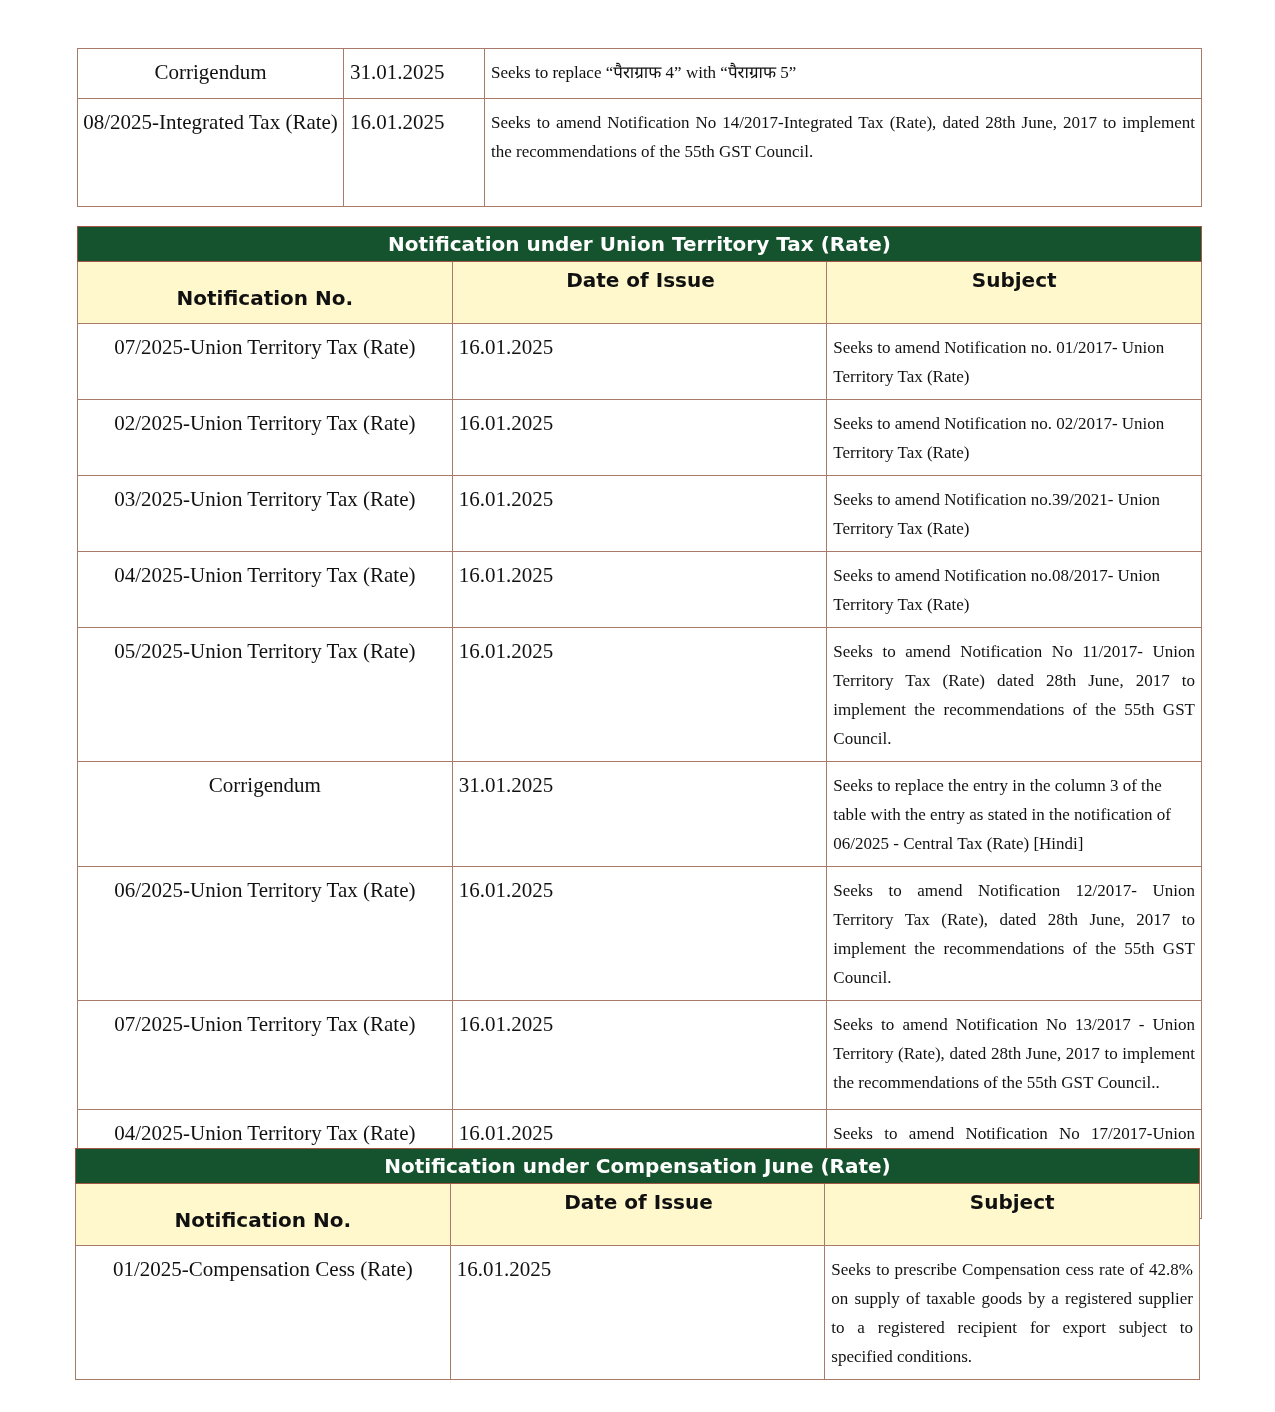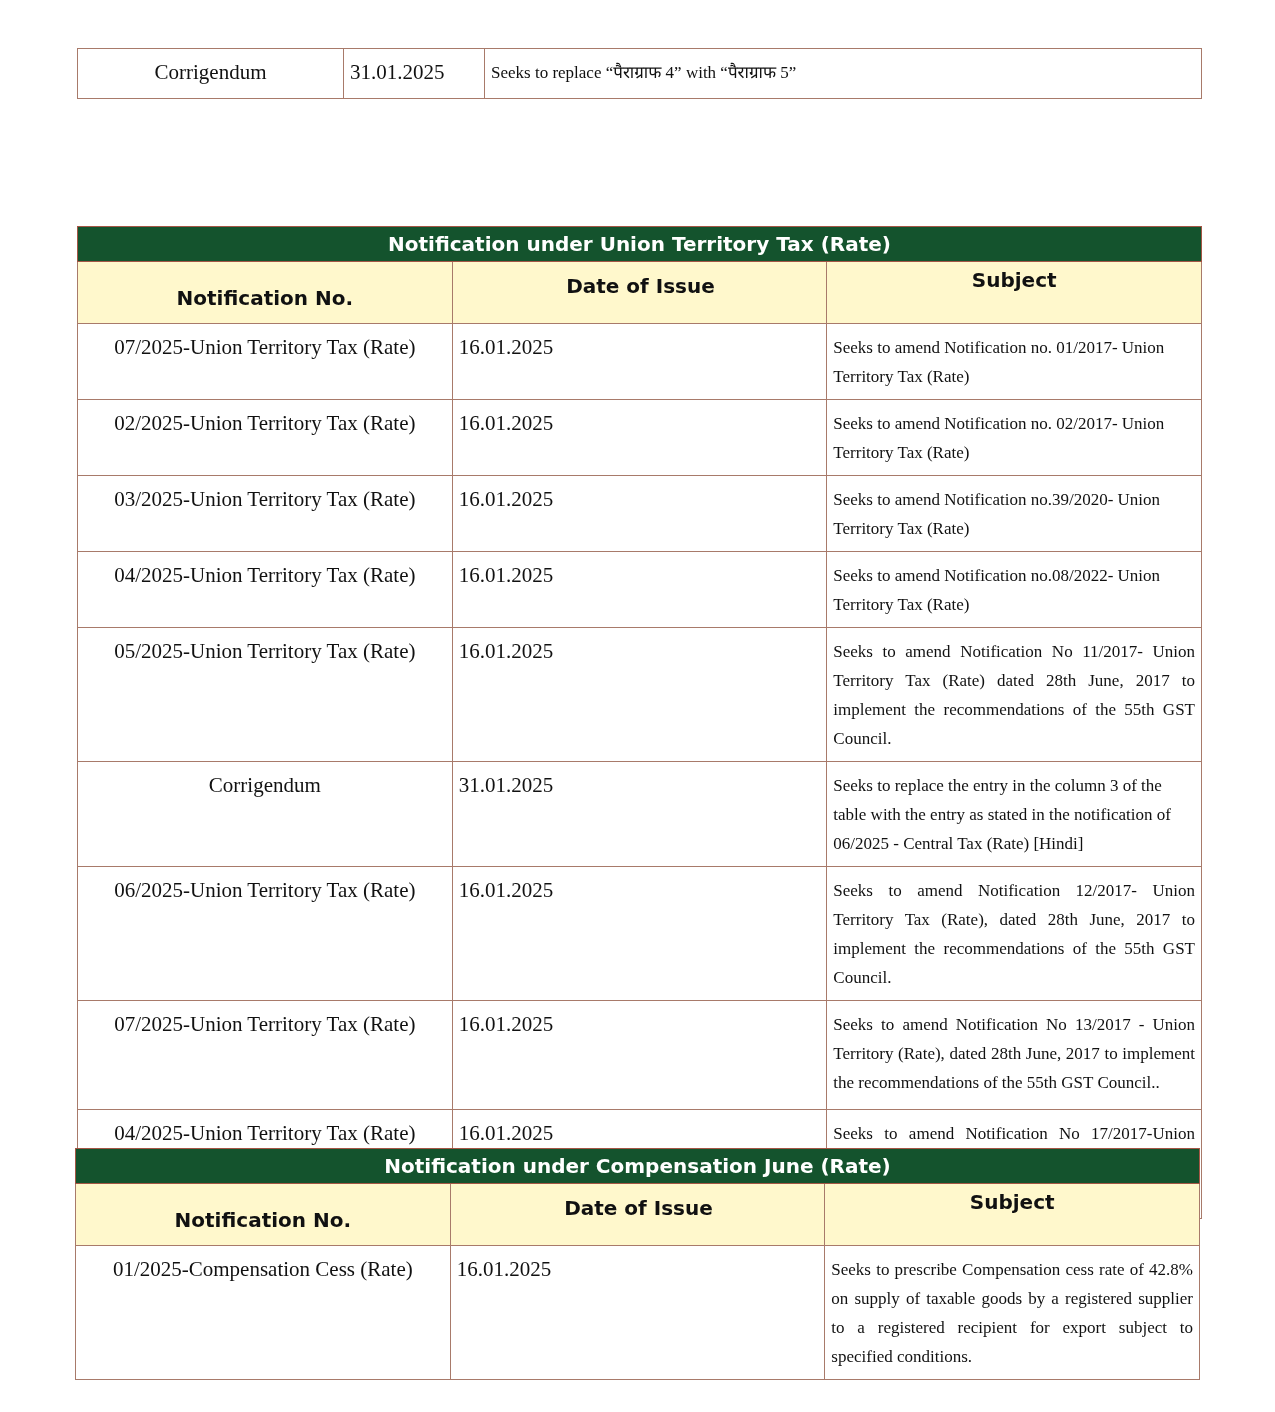--- a/index.html
+++ b/index.html
@@ -10,32 +10,37 @@
   .c1 { width: 257px; text-align: center; font-size: 21px; line-height: 27px; padding: 10px 4px 0 4px; margin-top: 22px; }
   .c2 { width: 130px; font-size: 21px; line-height: 27px; padding: 10px 4px 0 6px; }
   .c3 { font-size: 17px; line-height: 29px; padding: 9px 6px 8px 6px; }
   .just { text-align: justify; }
   .title-row th { background: #14532d; color: #ffffff; height: 34px; padding: 0;
                   font-family: "DejaVu Sans", sans-serif; font-weight: bold; font-size: 20px;
                   text-align: center; vertical-align: middle; border-color: #a45645; }
   .hdr-row th { background: #fff8cc; font-family: "DejaVu Sans", sans-serif; font-weight: bold;
                 font-size: 20px; line-height: 24px; color: #111; border-color: #a87a6a; }
   .hdr-row .h1 { vertical-align: middle; text-align: center; }
-  .hdr-row .h2 { text-align: center; padding-top: 12px; }
+  .hdr-row .h2 { text-align: center; padding-top: 6px; }
   .hdr-row .h3 { text-align: center; padding-top: 6px; }
 </style>
 </head>
 <body>
 
 <table style="left:77px; top:48px; width:1125px;">
   <tbody>
       <tr style="height:50px;">
     <td class="c1">Corrigendum</td>
     <td class="c2">31.01.2025</td>
     <td class="c3">Seeks to replace “पैराग्राफ 4” with “पैराग्राफ 5”</td>
+  </tr>
+  <tr style="height:108px;">
+    <td class="c1">08/2025-Integrated Tax (Rate)</td>
+    <td class="c2">16.01.2025</td>
+    <td class="c3 just">Seeks to amend Notification No 14/2017-Integrated Tax (Rate), dated 28th June, 2017 to implement the recommendations of the 55th GST Council.</td>
   </tr>
 </tbody>
   </table>
 
 <table style="left:77px; top:226px; width:1125px;">
   <tbody>
       <tr class="title-row">
     <th colspan="3">Notification under Union Territory Tax (Rate)</th>
   </tr>
   <tr class="hdr-row" style="height:62px;">
@@ -49,26 +54,26 @@
     <td class="c3">Seeks to amend Notification no. 01/2017- Union Territory Tax (Rate)</td>
   </tr>
   <tr style="height:71px;">
     <td class="c1">02/2025-Union Territory Tax (Rate)</td>
     <td class="c2">16.01.2025</td>
     <td class="c3">Seeks to amend Notification no. 02/2017- Union Territory Tax (Rate)</td>
   </tr>
   <tr style="height:70px;">
     <td class="c1">03/2025-Union Territory Tax (Rate)</td>
     <td class="c2">16.01.2025</td>
-    <td class="c3">Seeks to amend Notification no.39/2020- Union Territory Tax (Rate)</td>
+    <td class="c3">Seeks to amend Notification no.39/2021- Union Territory Tax (Rate)</td>
   </tr>
   <tr style="height:71px;">
     <td class="c1">04/2025-Union Territory Tax (Rate)</td>
     <td class="c2">16.01.2025</td>
-    <td class="c3">Seeks to amend Notification no.08/2022- Union Territory Tax (Rate)</td>
+    <td class="c3">Seeks to amend Notification no.08/2017- Union Territory Tax (Rate)</td>
   </tr>
   <tr style="height:109px;">
     <td class="c1">05/2025-Union Territory Tax (Rate)</td>
     <td class="c2">16.01.2025</td>
     <td class="c3 just">Seeks to amend Notification No 11/2017- Union Territory Tax (Rate) dated 28th June, 2017 to implement the recommendations of the 55th GST Council.</td>
   </tr>
   <tr style="height:72px;">
     <td class="c1">Corrigendum</td>
     <td class="c2">31.01.2025</td>
     <td class="c3">Seeks to replace the entry in the column 3 of the table with the entry as stated in the notification of 06/2025 - Central Tax (Rate) [Hindi]</td>

